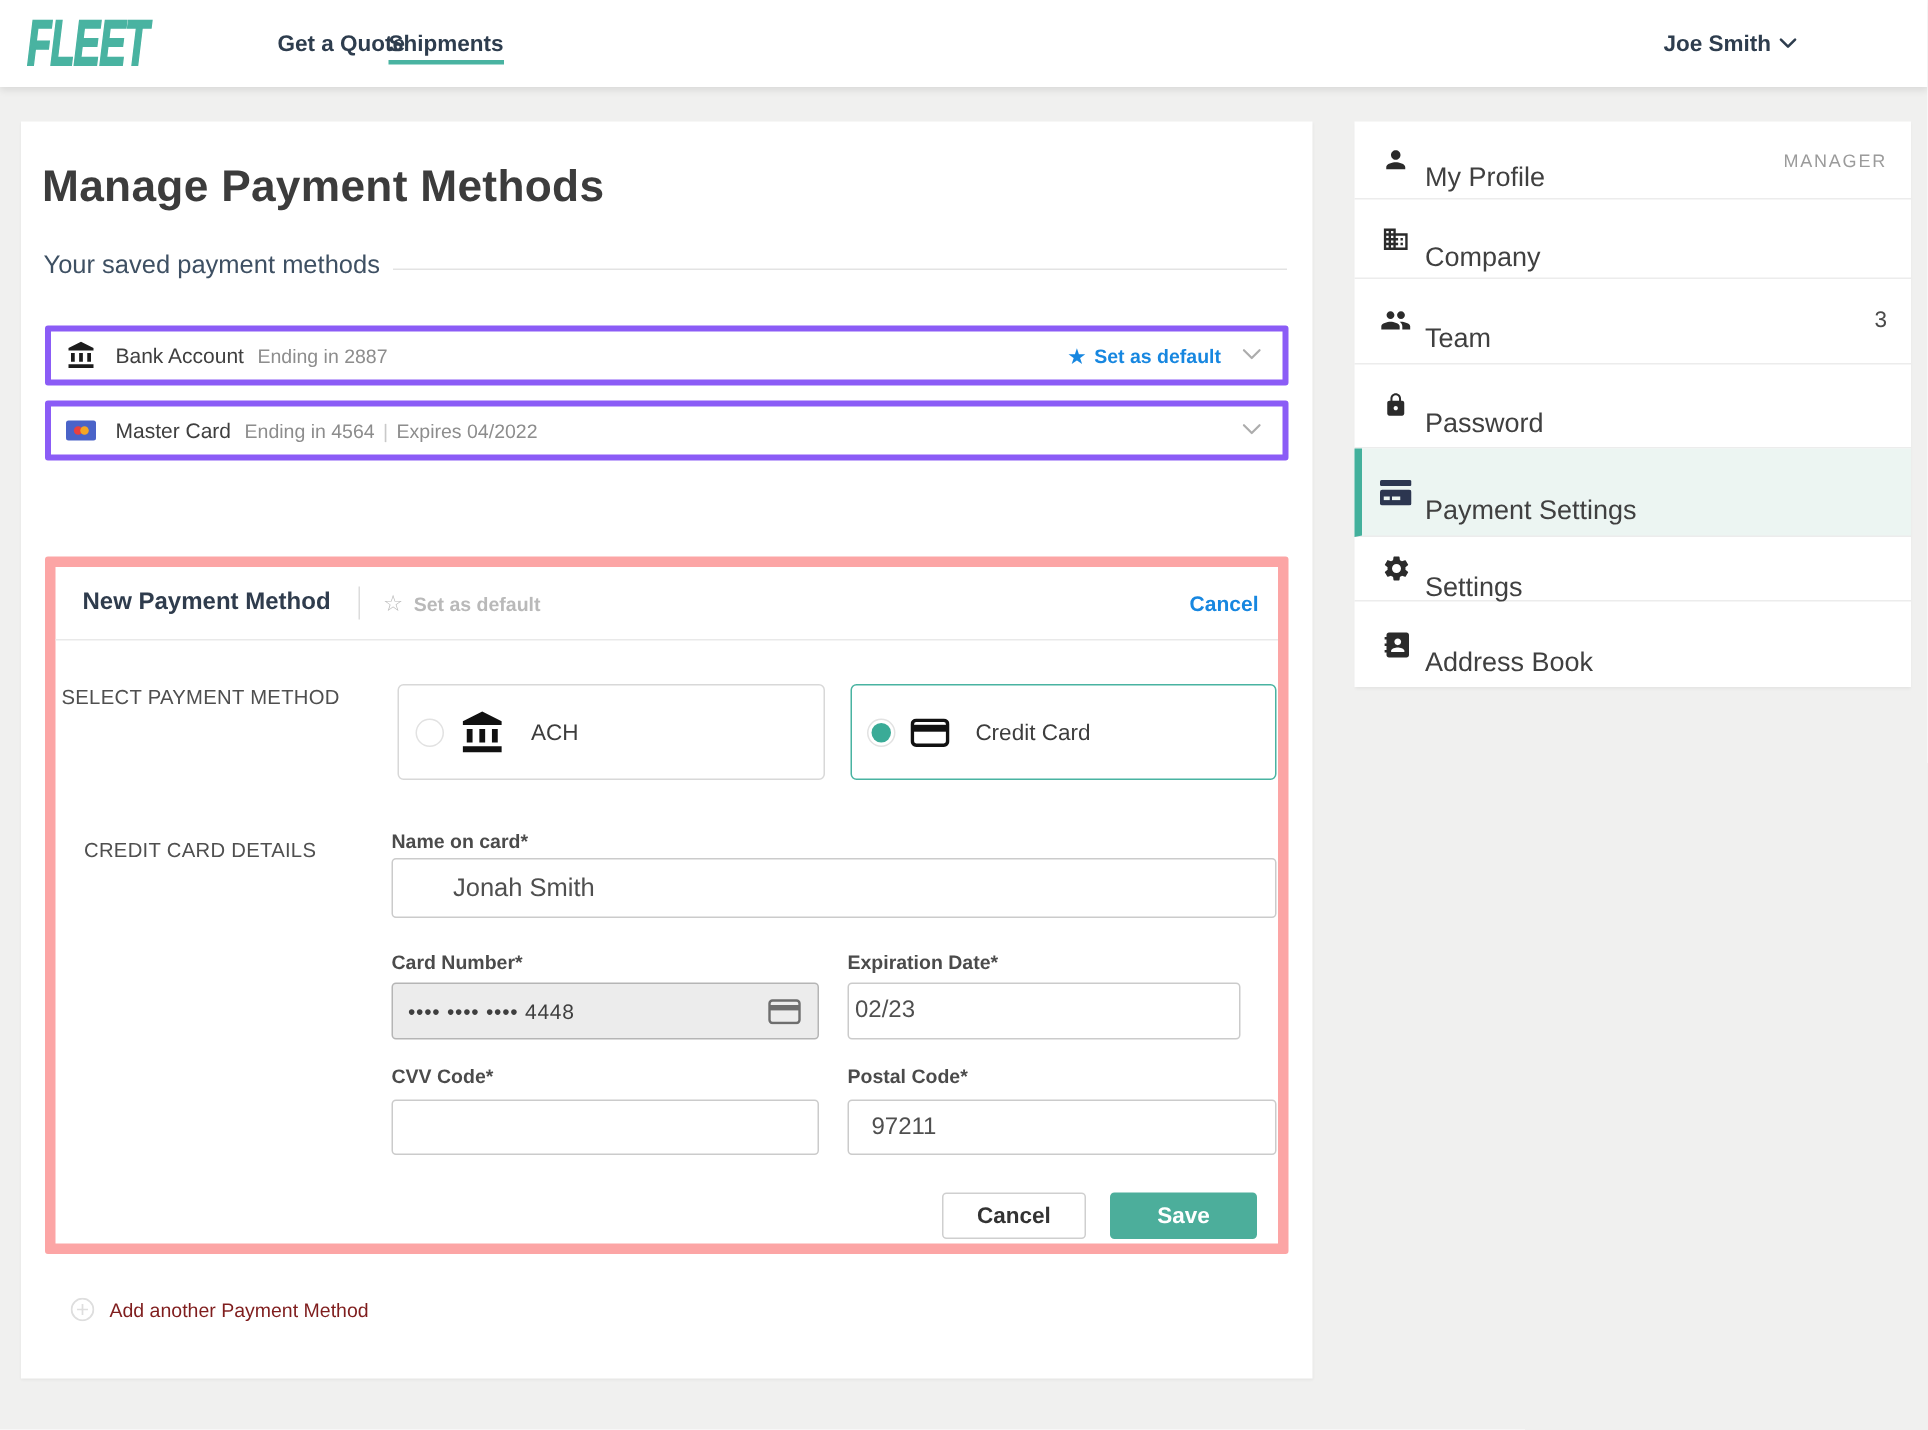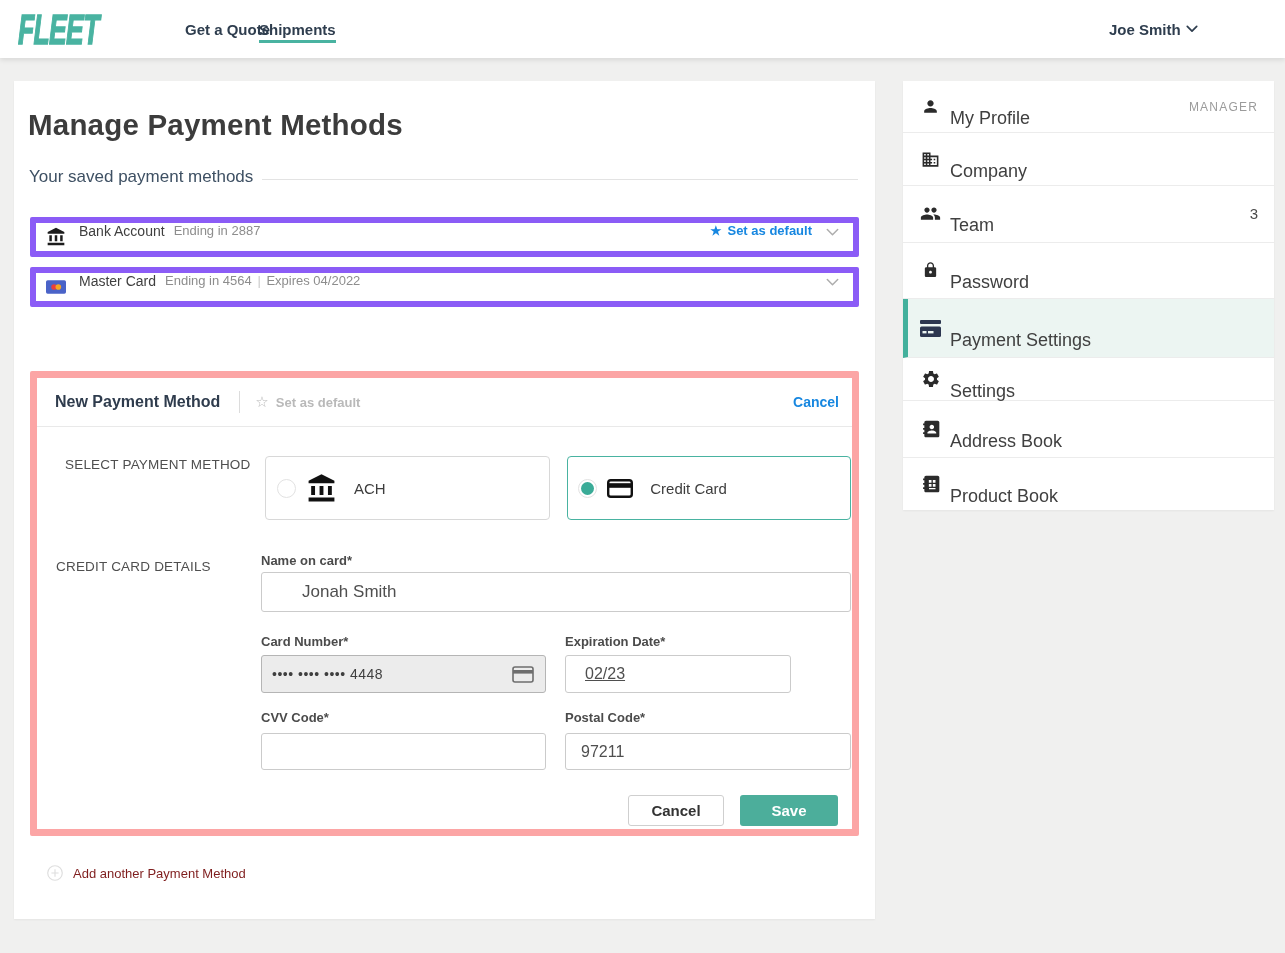--- a/index.html
+++ b/index.html
@@ -22,22 +22,22 @@
   .user svg { margin-left:5px; }
 
   
   .maincard { position:absolute; left:14px; top:81px; width:861px; height:838px; background:#fff;
               box-shadow:0 1px 2px rgba(0,0,0,.05); }
   h1 { position:absolute; left:14px; top:26.5px; font-size:29.5px; color:#3c3c3c; letter-spacing:.2px; }
   .subhead { position:absolute; left:15px; top:86px; width:829px; display:flex; align-items:center;
              font-size:17px; color:#3e5063; }
   .subhead .line { flex:1; border-top:1px solid #e3e3e3; margin-left:9px; margin-top:5px; }
 
-  .pmrow { position:absolute; left:16px; width:829px; height:40px; border:6px solid #8b5cf6;
-           border-radius:2px; background:#fff; display:flex; padding:0 14px 0 10px; }
+  .pmrow { position:absolute; left:16px; width:829px; height:40px; border:4px solid #8b5cf6;
+           border-radius:2px; background:#fff; display:flex; align-items:center; padding:0 14px 0 10px; }
   #row1 { top:136px; } #row2 { top:186px; } #row3 { top:236px; }
   .pmicon { width:20px; display:flex; justify-content:flex-start; align-items:center; margin-right:13px; flex:none; }
   .pmtitle { font-size:14px; color:#3f3f3f; }
   .pmsub { font-size:13px; color:#8d8d8d; margin-left:9px; }
   .pmsub .bar { color:#c9c9c9; padding:0 2px; }
   .defbtn { margin-left:auto; color:#1787e0; font-weight:bold; font-size:13px; }
   .defbtn .star { font-size:12.5px; margin-right:6px; }
   .chev { margin-left:14px; }
   .pmrow .chevonly { margin-left:auto; }
 
@@ -46,21 +46,21 @@
              border:7px solid #fca5a5; border-radius:2px; background:#fff; }
   .nchead { height:49px; border-bottom:1px solid #e9e9e9; display:flex; align-items:center;
             padding:0 13px 0 18px; }
   .nctitle { font-size:16px; font-weight:bold; color:#2f3c4d; }
   .ncsep { width:1px; height:22px; background:#dcdcdc; margin:0 15px 0 19px; }
   .ncdef { color:#b9b9b9; font-weight:bold; font-size:13px; }
   .ncdef .star { font-weight:normal; font-size:15px; margin-right:7px; }
   .cancel-link { margin-left:auto; color:#1787e0; font-weight:bold; font-size:14px; }
 
   .seclabel { position:absolute; font-size:13.5px; color:#4f4f4f; letter-spacing:.2px; }
-  #sec1 { left:28px; top:78.5px; }
+  #sec1 { left:4px; top:78.5px; }
   #sec2 { left:19px; top:180.5px; }
 
   .boxes { position:absolute; left:228px; top:78px; width:586px; height:64px; display:flex; gap:17px; }
   .selbox { flex:1; border:1px solid #d8d8d8; border-radius:4px; display:flex; align-items:center;
             padding-left:11px; background:#fff; }
   .selbox.sel { border:1.5px solid #49b3a1; padding-left:10.5px; }
   .radio { width:19px; height:19px; border-radius:50%; border:1px solid #e2e2e2; background:#fff;
            position:relative; flex:none; }
   .radio.on::after { content:''; position:absolute; left:2px; top:2px; width:13px; height:13px;
            border-radius:50%; background:#3aab97; }
@@ -70,21 +70,21 @@
   .form { position:absolute; left:224px; top:0; width:590px; }
   .flabel { position:absolute; font-size:13px; font-weight:bold; color:#4b4b4b; }
   .finput { position:absolute; border:1px solid #cbcbcb; border-radius:3px; background:#fff;
             display:flex; align-items:center; padding-left:14px; font-size:17px; color:#4f4f4f; }
   #lab1 { left:0; top:175px; }
   #inp1 { left:0; top:194px; width:590px; height:40px;padding-left:40px; }
   #lab2 { left:0; top:255.5px; } #lab3 { left:304px; top:255.5px; }
   #inp2 { left:0; top:277px; width:285px; height:38px; background:#ececec; border-color:#b5b5b5;
           font-size:14px; color:#3f3f3f; padding-left:10px; }
   #inp2 .ccicon { margin-left:auto; margin-right:11px; display:flex; }
-  #inp3 { left:304px; top:277px; width:226px; height:38px; padding-left:19px; font-size:16px;text-decoration:underline; }
+  #inp3 { left:304px; top:277px; width:262px; height:38px; padding-left:4px; font-size:16px; }
   #lab4 { left:0; top:332px; } #lab5 { left:304px; top:332px; }
   #inp4 { left:0; top:355px; width:285px; height:37px; }
   #inp5 { left:304px; top:355px; width:286px; height:37px; padding-left:15px; font-size:16px; }
 
   .btnrow { position:absolute; right:14px; top:417px; display:flex; gap:16px; }
   .btn { height:31px; display:flex; align-items:center; justify-content:center;
          font-size:15px; font-weight:bold; border-radius:3px; }
   .btn.cancel { width:96px; border:1px solid #cfcfcf; color:#333; background:#fff; }
   .btn.save { width:98px; background:#4cae9b; color:#fff; }
 
@@ -278,21 +278,13 @@
     <span class="slbl">Settings</span>
   </div>
   <div class="srow">
     <span class="sicon">
         <svg width="20" height="20" viewBox="0 0 24 24" fill="#2b2b2b">
           <path d="M6 2h14c1.1 0 2 .9 2 2v16c0 1.1-.9 2-2 2H6c-1.1 0-2-.9-2-2v-2H2.5v-2H4v-3.25H2.5v-2H4V7.5H2.5v-2H4V4c0-1.1.9-2 2-2zm7 4.75c-1.5 0-2.7 1.2-2.7 2.7s1.2 2.7 2.7 2.7 2.7-1.2 2.7-2.7-1.2-2.7-2.7-2.7zM18.3 17.5v-.9c0-1.8-3.53-2.7-5.3-2.7s-5.3.9-5.3 2.7v.9h10.6z"></path>
         </svg>
       </span>
     <span class="slbl">Address Book</span>
   </div>
-  <div class="srow">
-    <span class="sicon">
-        <svg width="20" height="20" viewBox="0 0 24 24" fill="#2b2b2b">
-          <path d="M6 2h14c1.1 0 2 .9 2 2v16c0 1.1-.9 2-2 2H6c-1.1 0-2-.9-2-2v-2H2.5v-2H4v-3.25H2.5v-2H4V7.5H2.5v-2H4V4c0-1.1.9-2 2-2zm3.4 5.2v3.2h3.2V7.2H9.4zm4.8 0v3.2h3.2V7.2h-3.2zM9.4 12v3.2h3.2V12H9.4zm4.8 0v3.2h3.2V12h-3.2zm-4.6 4.9v1.3h7.8v-1.3H9.6z" fill-rule="evenodd"></path>
-        </svg>
-      </span>
-    <span class="slbl">Product Book</span>
-  </div>
 </aside>
 
 </body></html>

